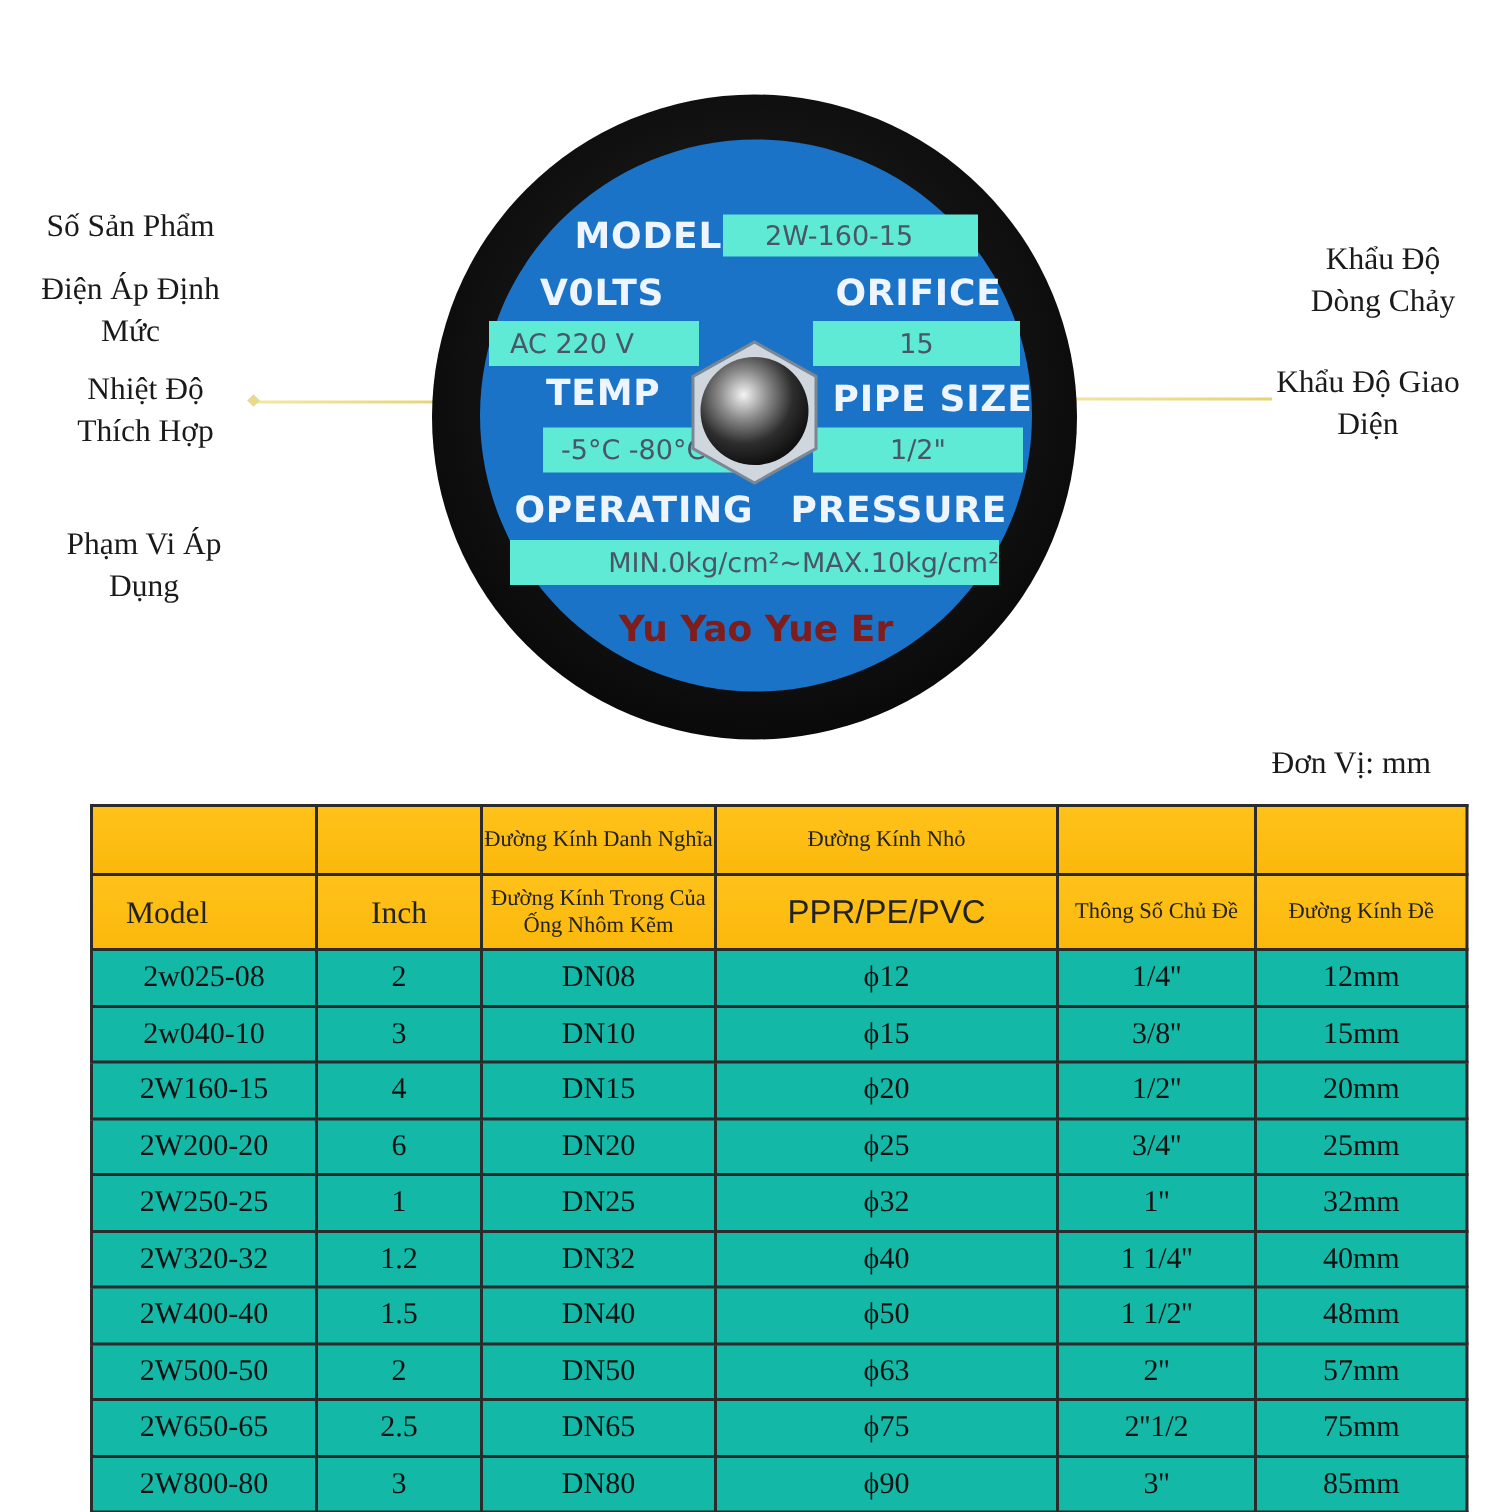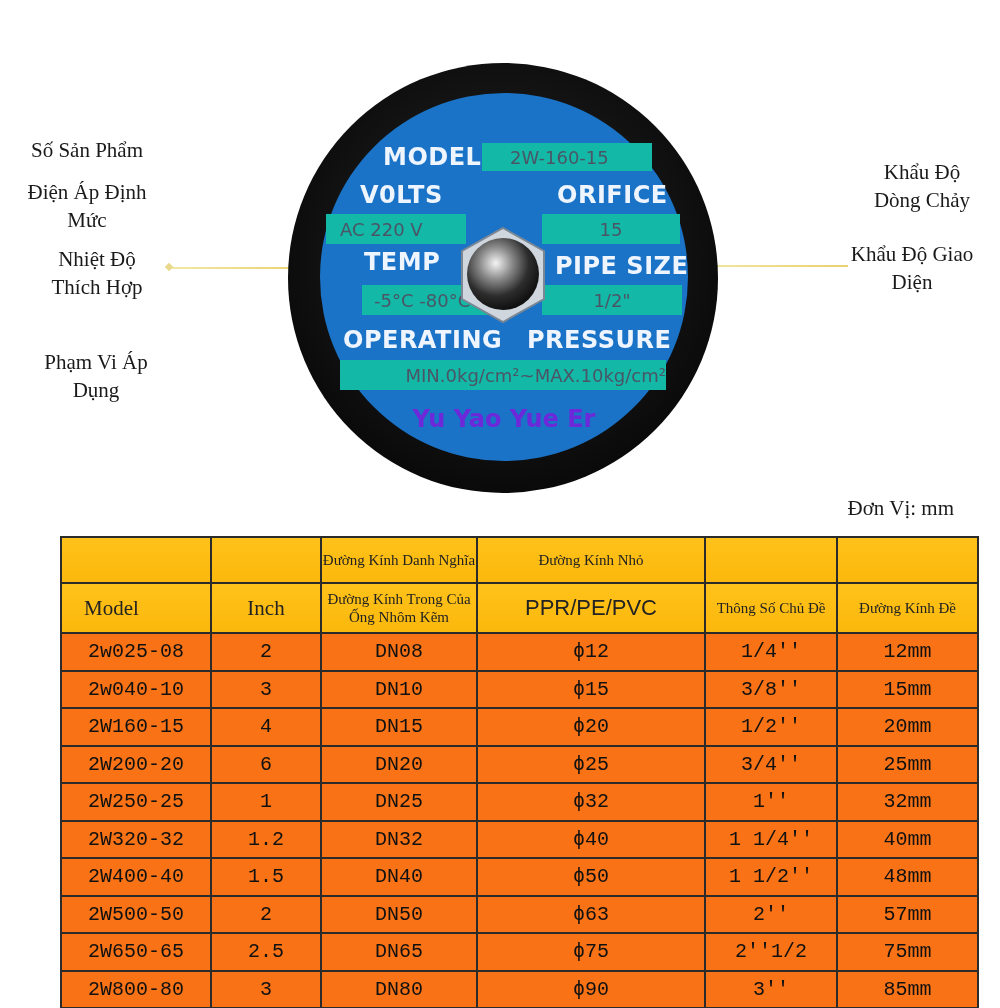--- a/index.html
+++ b/index.html
@@ -4,35 +4,35 @@
 <style>
   html,body{margin:0;padding:0;}
   body{width:1000px;height:1008px;background:#ffffff;position:relative;overflow:hidden;font-family:"Liberation Serif",serif;color:#111;}
   .side-label{position:absolute;font-family:"Liberation Serif",serif;font-size:21px;line-height:28px;text-align:center;color:#1a1a1a;}
   .leader{position:absolute;height:2px;background:linear-gradient(90deg,#f3e7a3,#e8d271);}
   .leader-dot{position:absolute;width:6px;height:6px;background:#e9d98d;transform:rotate(45deg);}
   
   .badge-outer{position:absolute;left:288px;top:63px;width:430px;height:430px;border-radius:50%;background:radial-gradient(circle at 50% 45%,#2a2a2a 0%,#0b0b0b 70%,#000 100%);}
   .badge-inner{position:absolute;left:320px;top:93px;width:368px;height:368px;border-radius:50%;background:#1a73c7;overflow:hidden;}
   .b-label{position:absolute;font-family:"DejaVu Sans",sans-serif;font-weight:bold;color:#eef5ff;font-size:24px;letter-spacing:0.5px;}
-  .b-field{position:absolute;background:#14b8a6;color:#4a5566;font-family:"DejaVu Sans",sans-serif;font-size:18px;display:flex;align-items:center;}
+  .b-field{position:absolute;background:#5eead4;color:#4a5566;font-family:"DejaVu Sans",sans-serif;font-size:18px;display:flex;align-items:center;}
   .nut{position:absolute;left:458px;top:226px;width:90px;height:98px;}
-  .brand{position:absolute;left:320px;width:368px;top:405px;text-align:center;font-family:"DejaVu Sans",sans-serif;font-weight:bold;color:#6d28d9;font-size:24px;}
+  .brand{position:absolute;left:320px;width:368px;top:405px;text-align:center;font-family:"DejaVu Sans",sans-serif;font-weight:bold;color:#7f1d1d;font-size:24px;}
   
   .unit{position:absolute;right:46px;top:496px;font-family:"Liberation Serif",serif;font-size:21px;color:#1a1a1a;}
   
   table.spec{position:absolute;left:60px;top:536px;width:917px;border-collapse:collapse;table-layout:fixed;}
   table.spec td,table.spec th{border:2px solid #2b2b2b;text-align:center;padding:0;}
   table.spec th{background:linear-gradient(180deg,#ffc21a,#fbb80c);font-weight:normal;color:#222;}
   .hrow1 th{height:44px;font-size:15px;line-height:18px;}
   .hrow2 th{height:48px;}
   .h-big{font-family:"Liberation Serif",serif;font-size:21px;}
   .h-small{font-family:"Liberation Serif",serif;font-size:15px;line-height:18px;}
   .h-sans{font-family:Liberation Sans, sans-serif;font-size:22px;}
-  table.spec td{height:35.5px;font-family:Liberation Mono, monospace;font-size:20px;color:#111;background:#f97316;}
+  table.spec td{height:35.5px;font-family:Liberation Serif, serif;font-size:20px;color:#111;background:#14b8a6;}
   td.model{text-align:left;padding-left:20px;}
 </style>
 </head>
 <body>
 
 <div class="side-label" style="left:14px;top:136px;width:146px;">Số Sản Phẩm</div>
 <div class="side-label" style="left:10px;top:178px;width:154px;">Điện Áp Định Mức</div>
 <div class="side-label" style="left:36px;top:245px;width:122px;">Nhiệt Độ Thích Hợp</div>
 <div class="side-label" style="left:28px;top:348px;width:136px;">Phạm Vi Áp Dụng</div>
 

